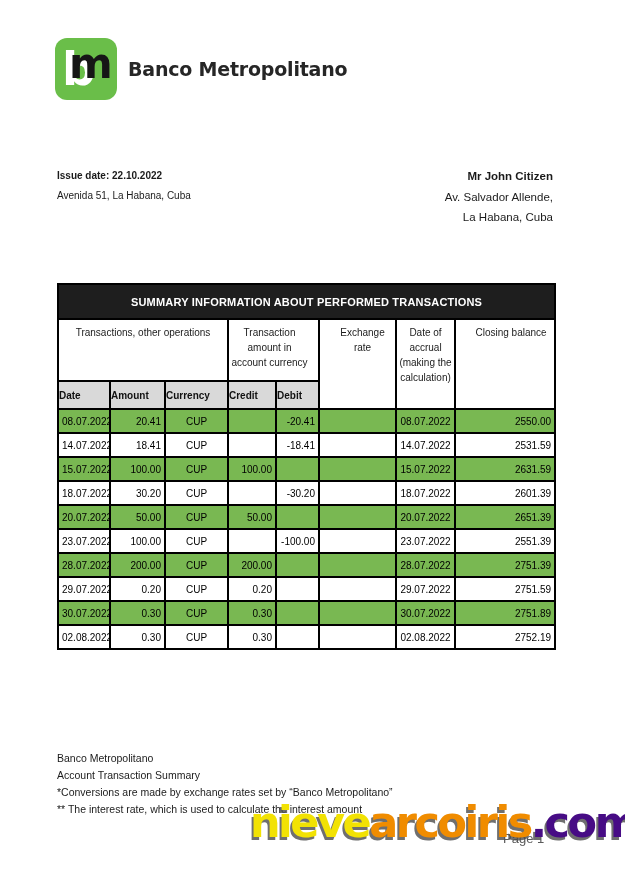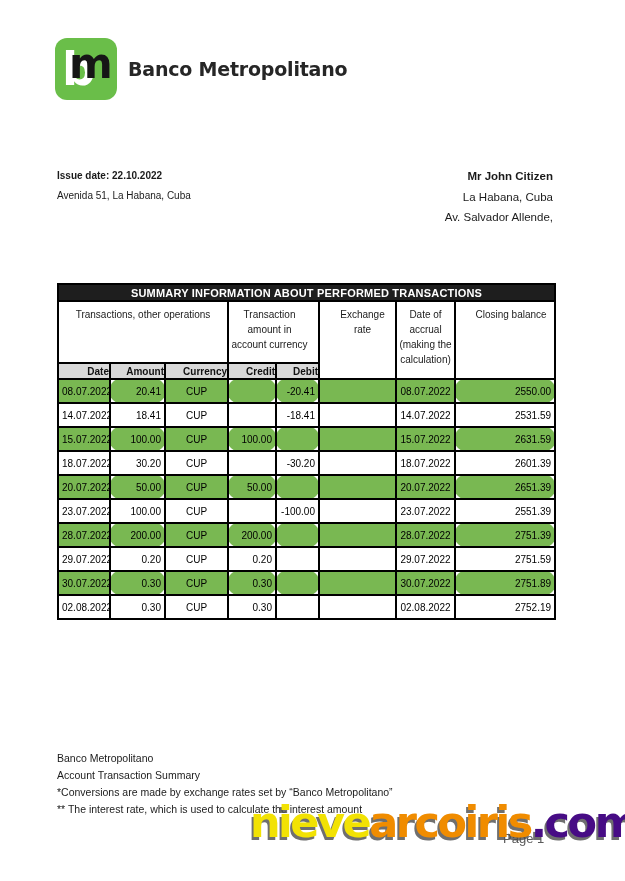--- a/index.html
+++ b/index.html
@@ -34,37 +34,37 @@
   .issue-block .bold { font-weight:bold; }
   .recipient-block { position:absolute; right:72px; top:166px; font-size:11.5px; line-height:20.5px; text-align:right; }
   .recipient-block .bold { font-weight:bold; }
 
   
   .table-wrap { position:absolute; left:57px; top:283px; }
   table { border-collapse:collapse; table-layout:fixed; width:497px; }
   th, td { border:2px solid #000; overflow:hidden; }
   th.tbl-title {
     background:#1e1e1e; color:#ffffff; font-size:11px; font-weight:bold;
-    height:17px; text-align:center; letter-spacing:0.2px;
+    height:35px; text-align:center; letter-spacing:0.2px;
   }
   th.group {
     background:#ffffff; font-weight:normal; font-size:10px; vertical-align:top;
     text-align:center; padding-top:5px; height:62px; line-height:15px; color:#1b1b1b;
   }
   th.group.pad-sm { padding-left:0; padding-right:8px;text-align:center; }
   th.group.pad-md { padding-left:20px; padding-right:10px; }
   th.group.pad-lg { padding-left:16px; padding-right:4px;border-radius:32px; }
   th.sub {
-    background:#D9D9D9; font-size:10px; font-weight:bold; height:16px;
-    text-align:right; color:#111;
+    background:#D9D9D9; font-size:10px; font-weight:bold; height:28px;
+    text-align:left; color:#111;
   }
   tbody td { height:24px; font-size:10px; vertical-align:middle; background:#ffffff; padding:0 3px; color:#000; }
   tbody tr.hl td { background:var(--hl,#79B852); }
   td.al { text-align:left; }
-  td.ar { text-align:right;border-radius:10px; }
+  td.ar { text-align:right; }
   td.ac { text-align:center; }
 
   
   .doc-footer { position:absolute; left:57px; top:750px; font-size:10.5px; line-height:17px; color:#1b1b1b; }
 
   
   .page-label { position:absolute; left:503px; top:831px; font-size:13px; color:#5a5a5a; z-index:1; }
   .watermark {
     position:absolute; left:250px; top:797px; z-index:2; white-space:nowrap;
     font-family:"DejaVu Sans", sans-serif; font-weight:bold; font-size:43px;
@@ -85,22 +85,22 @@
     <div class="brand-name">Banco Metropolitano</div>
   </div>
 
   <div class="issue-block">
     <div class="bold">Issue date: 22.10.2022</div>
     <div>Avenida 51, La Habana, Cuba</div>
   </div>
 
   <div class="recipient-block">
     <div class="bold">Mr John Citizen</div>
+    <div>Av. Salvador Allende,</div>
     <div>La Habana, Cuba</div>
-    <div>Av. Salvador Allende,</div>
   </div>
 
   <div class="table-wrap">
     <table>
       <colgroup>
         <col style="width:52px">
           <col style="width:55px">
           <col style="width:63px">
         <col style="width:48px">
           <col style="width:43px">

